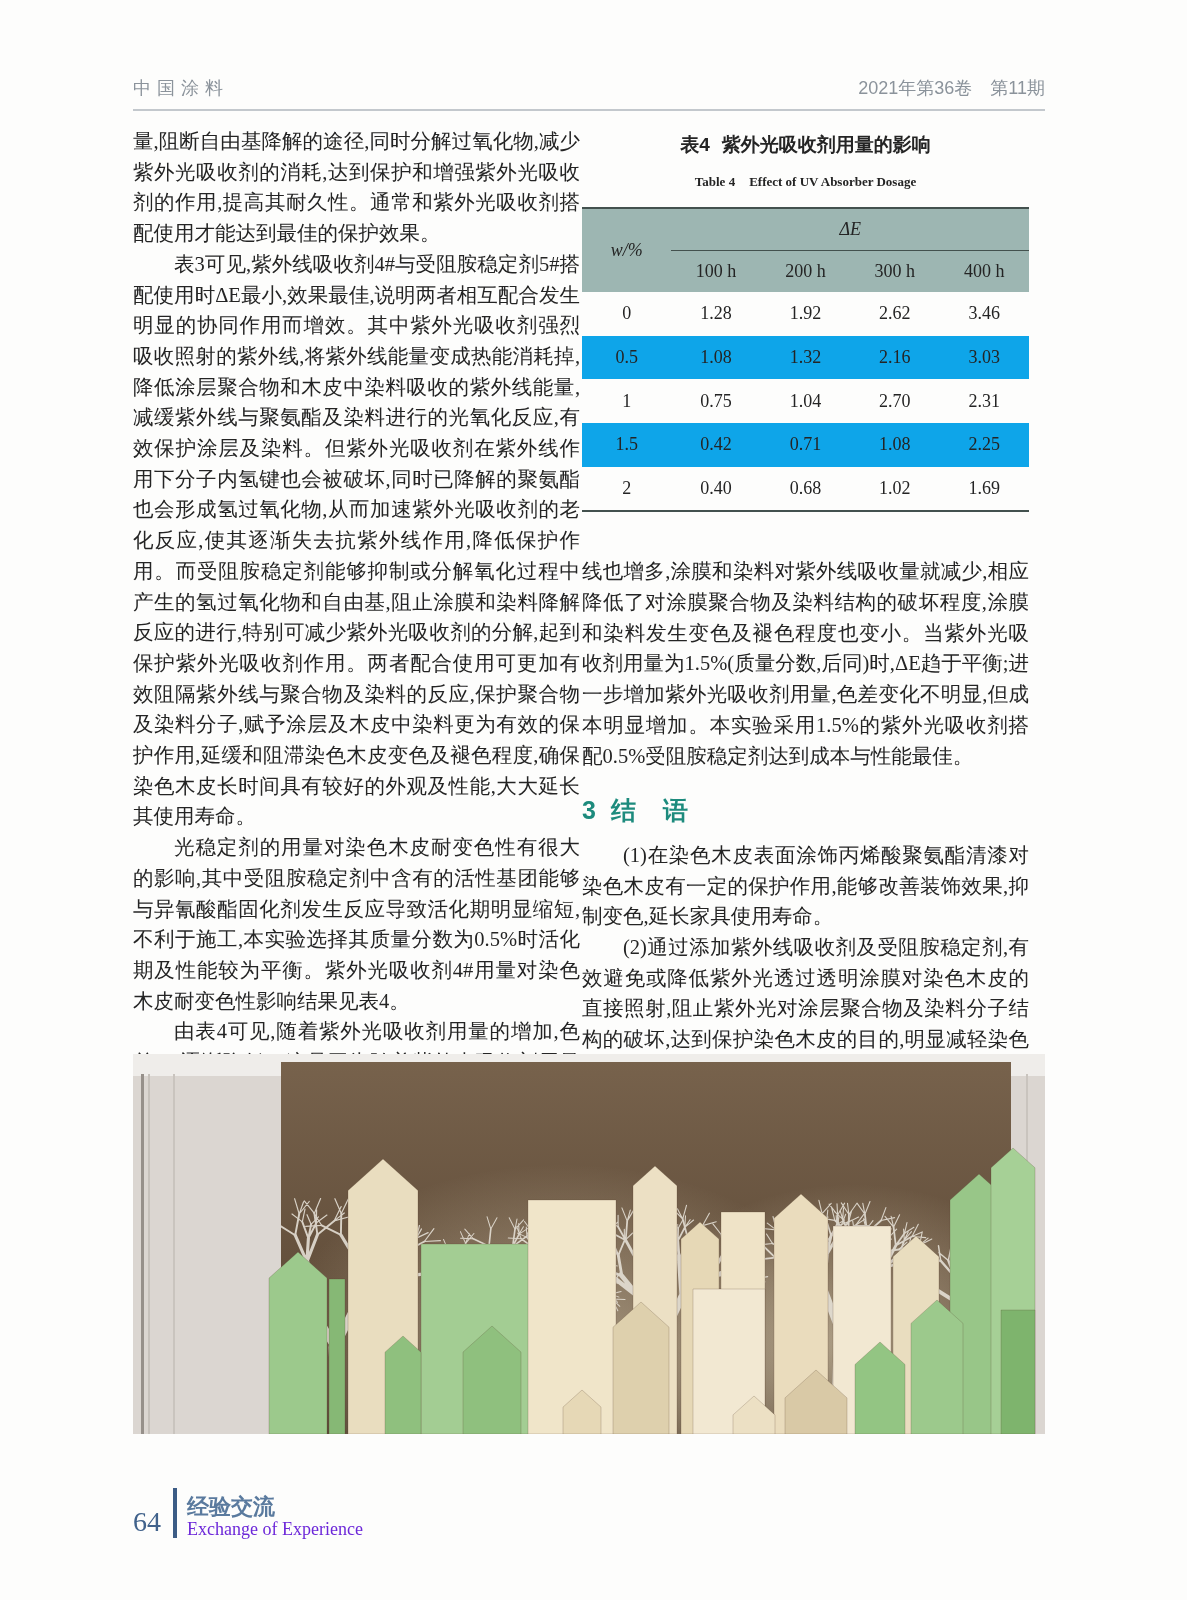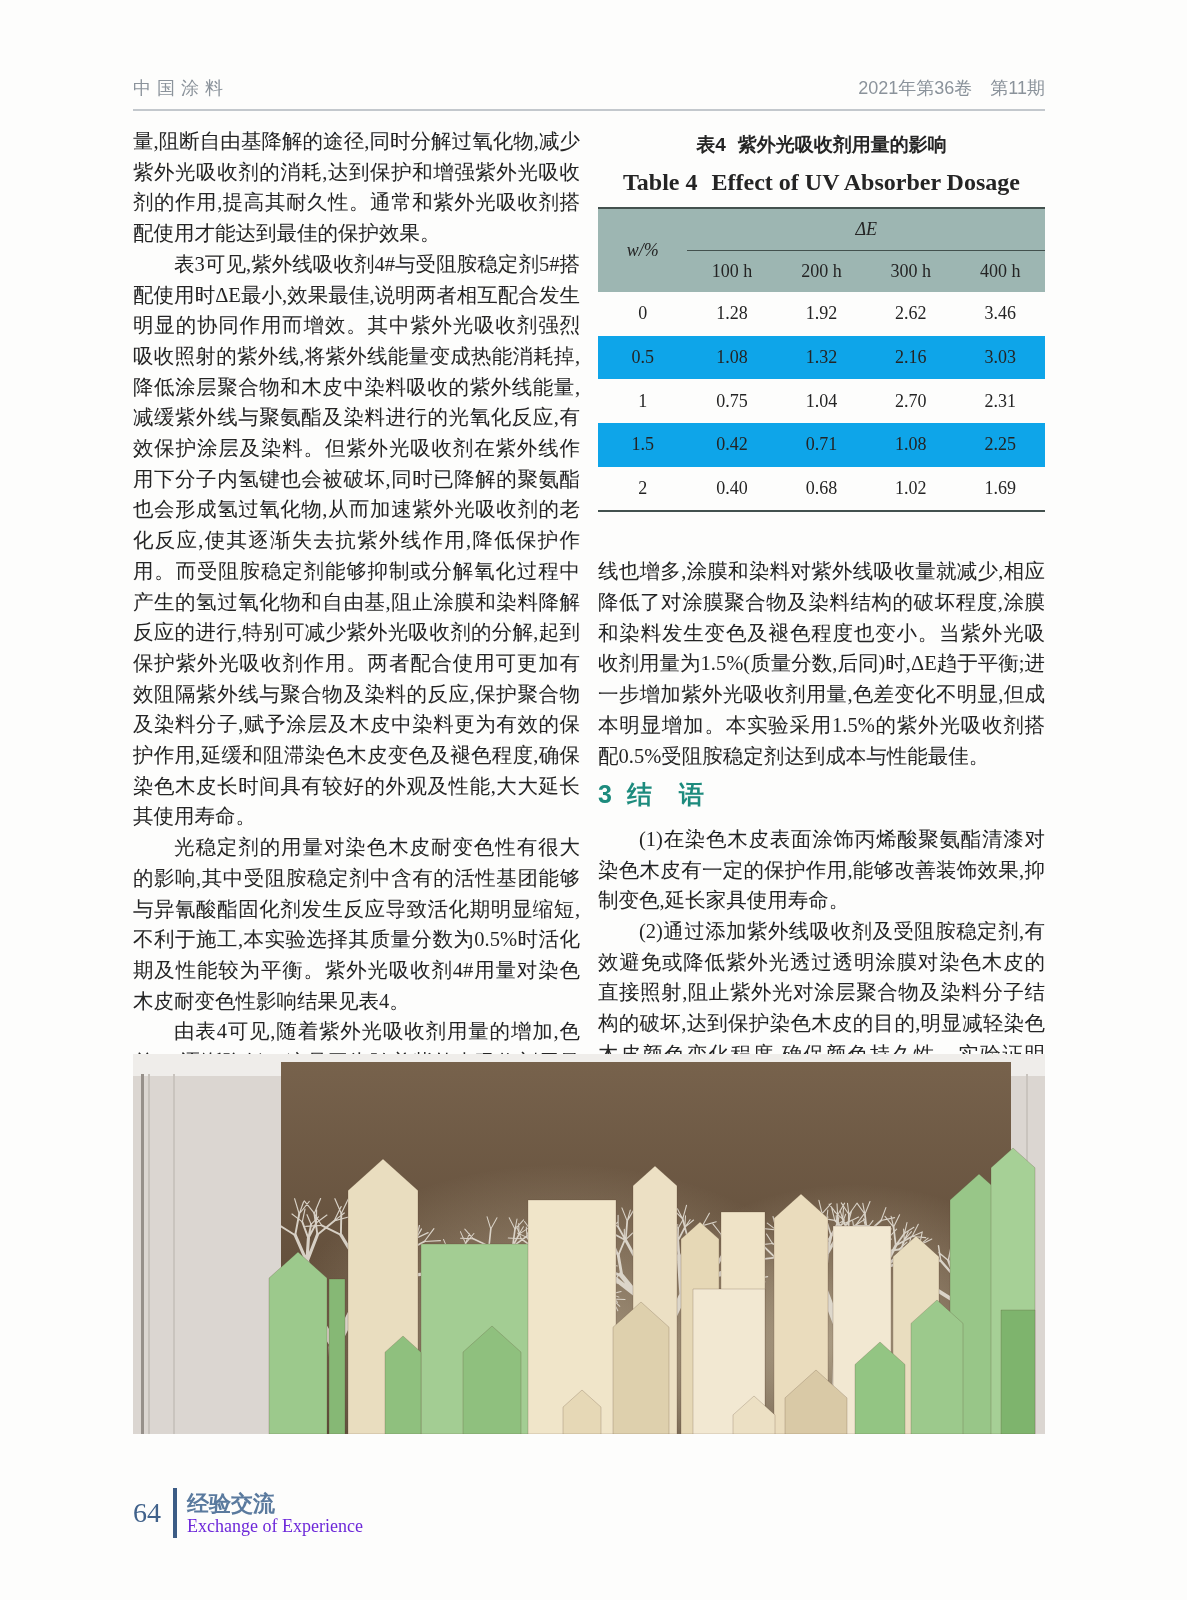--- a/index.html
+++ b/index.html
@@ -6,61 +6,61 @@
   .page{position:relative;width:1187px;height:1600px;margin:0 auto;background:#fdfdfc;
         font-family:"Liberation Serif",serif;color:#242424;overflow:hidden;}
 
   
   .hdr{position:absolute;top:76px;left:133px;width:912px;border-bottom:2px solid #c3c8cd;
        padding-bottom:9px;display:flex;justify-content:space-between;align-items:flex-end;
        font-family:"Liberation Sans",sans-serif;color:#8b939b;font-size:18px;}
   .hdr .jname{letter-spacing:6px;}
 
   
-  .content{position:absolute;top:126px;left:133px;width:912px;display:flex;gap:18px;}
+  .content{position:absolute;top:126px;left:133px;width:912px;display:flex;gap:2px;}
   .col{width:447px;font-size:20.5px;line-height:30.7px;text-align:justify;text-justify:inter-ideograph;}
   .col p{margin:0;}
   .col p.indent{text-indent:2em;}
 
   
   .tblwrap{margin-bottom:44px;}
   .t-zh{text-align:center;font-family:"Liberation Sans",sans-serif;font-weight:bold;
         font-size:19px;margin:4px 0 6px;}
   .t-zh .gap{display:inline-block;width:12px;}
-  .t-en{text-align:center;font-weight:bold;font-size:24px;margin-bottom:10px;}
+  .t-en{text-align:center;font-weight:bold;font-size:13px;margin-bottom:10px;}
   .t-en .gap{display:inline-block;width:14px;}
   table.data{width:100%;border-collapse:collapse;font-size:18px;
              border-top:2px solid #43514e;border-bottom:2px solid #43514e;}
   table.data thead{background:#9db6b2;}
   table.data th{font-weight:normal;padding:5px 4px;text-align:center;}
   th.wcol{font-style:italic;width:20%;}
   th.decol{font-style:italic;border-bottom:1.5px solid #43514e;}
   table.data td{text-align:center;padding:6.5px 4px;}
   table.data tbody tr.shaded{background:#0ea5e9;}
 
   
   .sect{font-family:"Liberation Sans",sans-serif;font-weight:bold;color:#1d8b7d;
-        font-size:25px;margin:8px 0 14px;letter-spacing:1px;}
+        font-size:25px;margin:24px 0 14px;letter-spacing:1px;}
   .sect .num{margin-right:14px;}
 
   
   .logo{margin-top:22px;text-align:right;}
   .logo .inner{display:inline-block;text-align:center;}
   .logo .zh{font-family:"Liberation Sans",sans-serif;font-weight:bold;color:#2c6cb2;
             font-size:17px;letter-spacing:2px;}
   .logo .zh sup{font-size:8px;}
   .logo .en{font-family:"Liberation Sans",sans-serif;color:#2c6cb2;font-size:7.5px;
             letter-spacing:1.5px;font-weight:bold;}
 
   
   .photo{position:absolute;top:1054px;left:133px;width:912px;height:380px;}
   .photo svg{display:block;}
 
   
-  .ftr{position:absolute;top:1488px;left:133px;display:flex;align-items:center;}
+  .ftr{position:absolute;top:1488px;left:133px;display:flex;align-items:flex-end;}
   .pnum{font-size:28px;color:#41628b;margin-right:12px;}
   .fbar{width:4px;height:50px;background:#3c5c85;margin-right:10px;}
   .fcol .zh{font-family:"Liberation Sans",sans-serif;font-weight:bold;font-size:22px;
             color:#5a7a9e;line-height:26px;}
   .fcol .en{font-size:18px;color:#6d28d9;line-height:18px;}
 </style>
 </head>
 <body>
 
 <div class="page">

